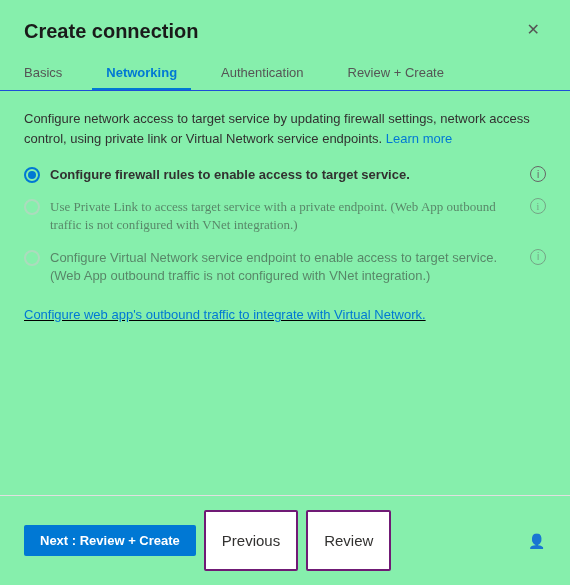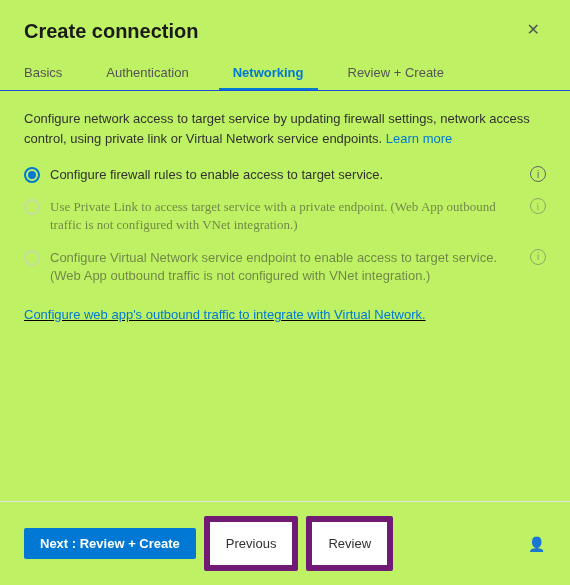--- a/index.html
+++ b/index.html
@@ -6,21 +6,21 @@
     body {
       font-family: 'Segoe UI', Arial, sans-serif;
       font-size: 13px;
       background: #f0f0f0;
       display: flex;
       justify-content: center;
       align-items: center;
       min-height: 100vh;
     }
     .dialog {
-      background: #bef264;
+      background: #86efac;
       width: 570px;
       min-height: 585px;
       position: relative;
       display: flex;
       flex-direction: column;
       box-shadow: 0 2px 12px rgba(0,0,0,0.18);
     }
     .dialog-header {
       display: flex;
       align-items: flex-start;
@@ -115,21 +115,21 @@
       border-radius: 50%;
       background: #0078d4;
     }
     .radio-label {
       font-size: 13px;
       color: #323130;
       line-height: 1.4;
       flex: 1;
     }
     .radio-label strong {
-      font-weight: 400;
+      font-weight: 700;
     }
     .info-icon {
       display: inline-flex;
       align-items: center;
       justify-content: center;
       width: 16px;
       height: 16px;
       border-radius: 50%;
       border: 1px solid #666;
       font-size: 10px;
@@ -161,23 +161,23 @@
       border: none;
       padding: 8px 16px;
       font-size: 13px;
       font-weight: 600;
       cursor: pointer;
       border-radius: 2px;
     }
     .btn-secondary {
       background: #fff;
       color: #323130;
-      border: 6px solid #701a75;
-      padding: 14px 16px;
-      font-size: 13px;
+      border: 2px solid #701a75;
+      padding: 20px 16px;
+      font-size: 15px;
       cursor: pointer;
       border-radius: 2px;
     }
     .spacer { flex: 1; }
     .report-link {
       display: flex;
       align-items: center;
       gap: 5px;
       color: #0078d4;
       font-size: 13px;
@@ -204,22 +204,22 @@
 
 <div class="dialog">
 
   <div class="dialog-header">
     <span class="dialog-title">Create connection</span>
     <button class="close-btn">✕</button>
   </div>
 
   <div class="tabs">
     <span class="tab">Basics</span>
+    <span class="tab active">Networking</span>
     <span class="tab">Authentication</span>
-    <span class="tab active">Networking</span>
     <span class="tab">Review + Create</span>
   </div>
 
   <div class="content">
     <p class="description">
       <span>Configure network access to target service by updating firewall settings, network access control, using private link or Virtual Network service endpoints.</span>
       <a href="#">Learn more</a>
     </p>
 
     <div class="radio-group">

